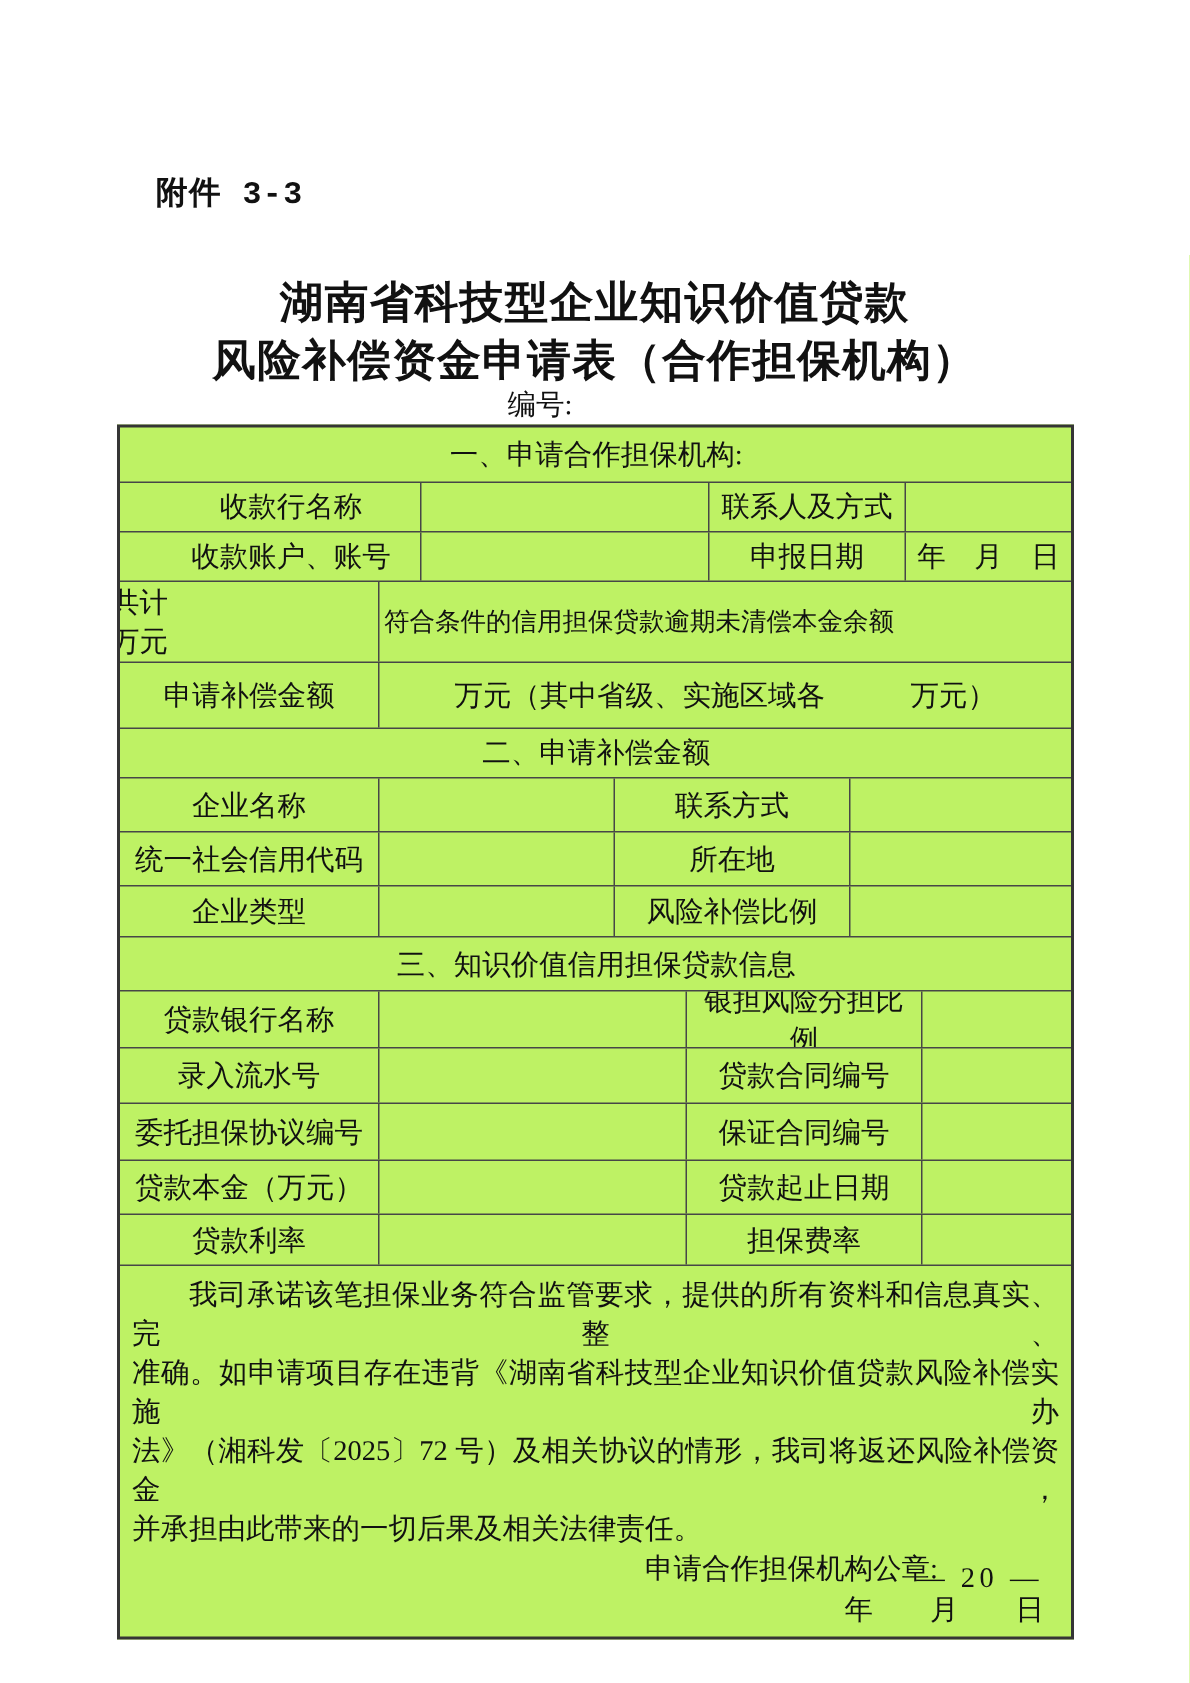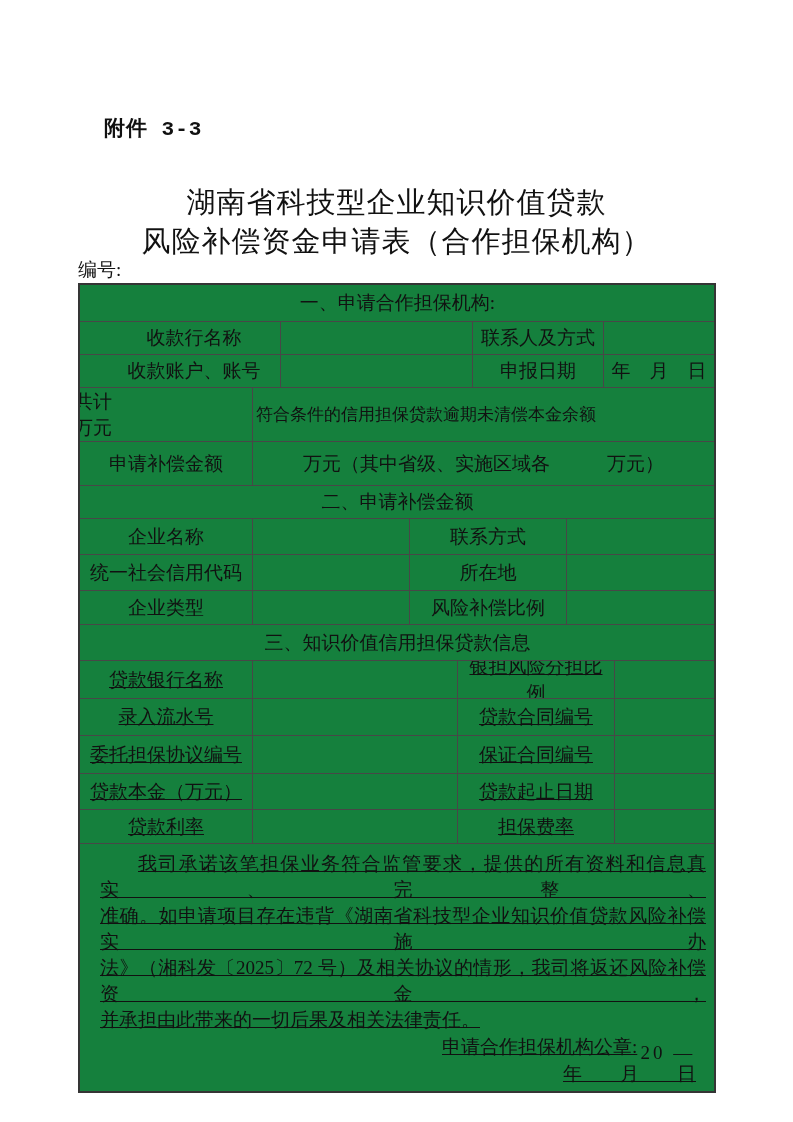--- a/index.html
+++ b/index.html
@@ -8,50 +8,50 @@
     font-family:"Liberation Serif", serif;color:#111;
     -webkit-font-smoothing:antialiased;
   }
   .attachment{
     position:absolute;left:104px;top:114px;
     font-family:Liberation Mono, monospace;
     font-size:21px;font-weight:600;letter-spacing:1px;
   }
   .title{
     position:absolute;left:0;top:183px;width:793px;text-align:center;
-    font-weight:normal;font-size:29px;line-height:39px;letter-spacing:1px;
+    font-weight:bold;font-size:29px;line-height:39px;letter-spacing:1px;
   }
   .serial{
     position:absolute;left:78px;top:257px;width:638px;box-sizing:border-box;
-    text-align:left;padding-right:74px;font-size:19px;
+    text-align:center;padding-right:74px;font-size:19px;
   }
   .tbl{
     position:absolute;left:78px;top:283px;width:638px;box-sizing:border-box;
-    border:2px solid #353535;background:#15803d;
+    border:2px solid #353535;background:#bef264;
   }
   .row{display:grid;box-sizing:border-box;}
   .row + .row{border-top:1px solid #474747;}
   .cell{
     box-sizing:border-box;display:flex;align-items:center;justify-content:center;
     text-align:center;font-size:19px;padding:2px 4px;overflow:hidden;
   }
   .cell + .cell{border-left:1px solid #474747;}
   .sec{display:flex;align-items:center;font-size:19px;padding-left:5px;}
   .g1{grid-template-columns:172px 192px 131px auto;padding-left:28px;}
   .g1m{grid-template-columns:172px auto;}
   .g2{grid-template-columns:172px 157px 157px auto;}
-  .g3{grid-template-columns:172px 205px 157px auto;text-decoration:underline;}
+  .g3{grid-template-columns:172px 205px 157px auto;}
   .h36{height:36px}.h33{height:33px}.h54{height:54px}.h44{height:44px}
   .h38{height:38px}.h37{height:37px}.h34{height:34px}
   .wrap-label{
     justify-content:flex-start;text-align:left;font-size:17px;line-height:24px;
     padding-left:3px;padding-right:2px;
   }
   .total-cell{padding-right:150px;}
-  .decl{display:block;padding:7px 8px 4px 20px;font-size:19px;text-decoration:underline;}
+  .decl{display:block;padding:7px 8px 4px 8px;font-size:19px;}
   .decl-line{line-height:26px;text-align:justify;text-align-last:justify;}
   .decl-line.first{text-indent:2em;}
   .decl-line.last{text-align-last:left;}
   .seal-line{line-height:27px;margin-left:342px;font-size:19px;}
   .date-line{line-height:27px;text-align:right;padding-right:10px;font-size:19px;}
   .pagenum{
     position:absolute;top:1042px;left:588px;width:130px;text-align:center;
     font-size:19px;letter-spacing:3px;
   }
 </style>

